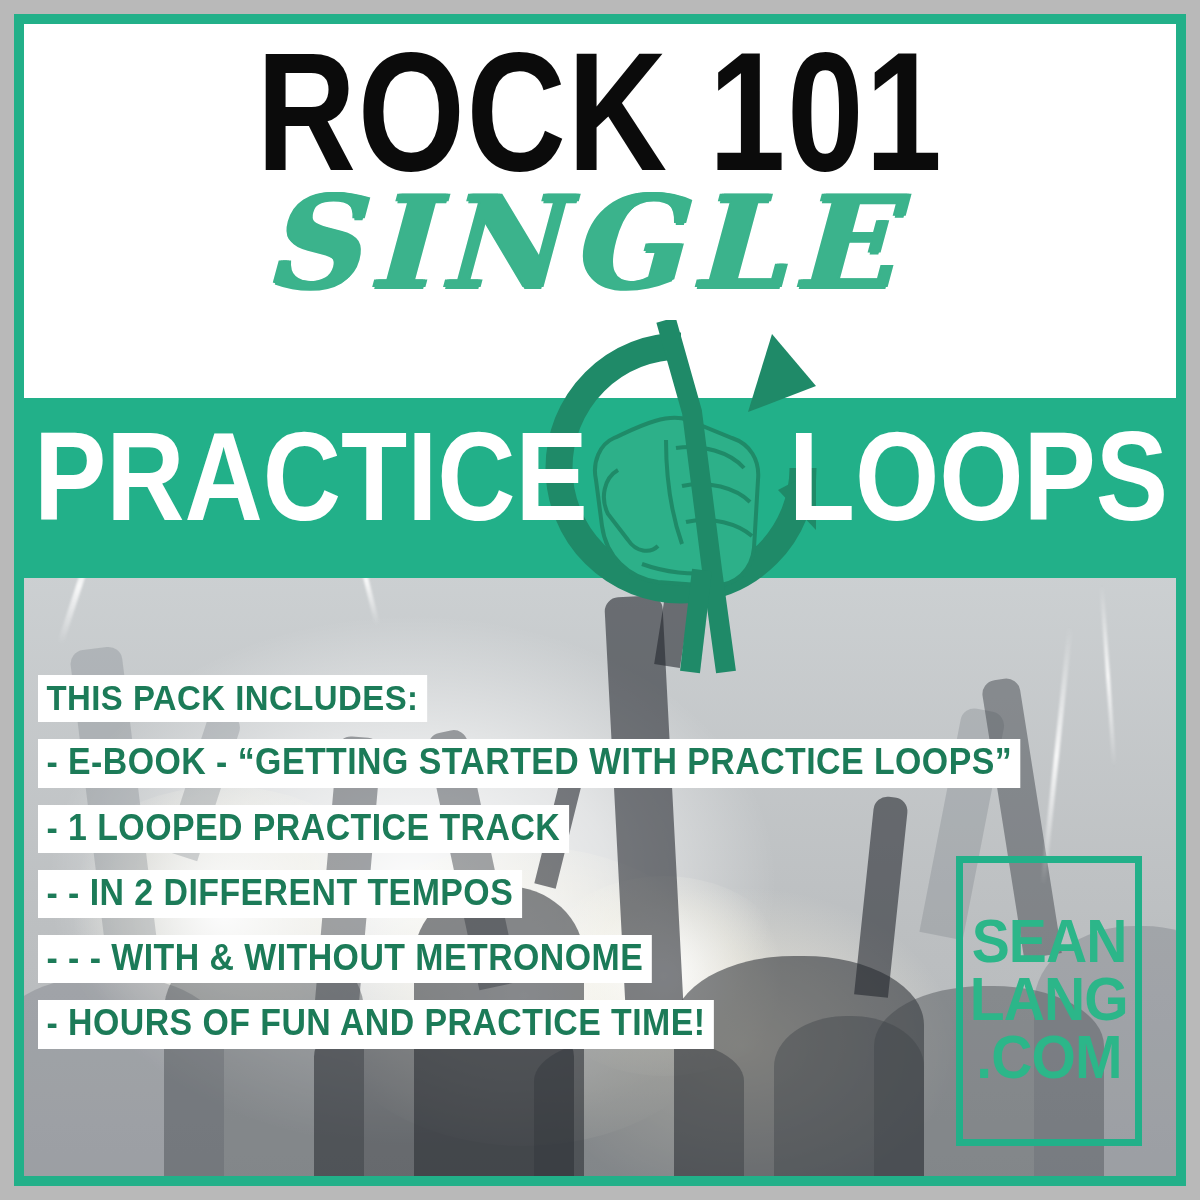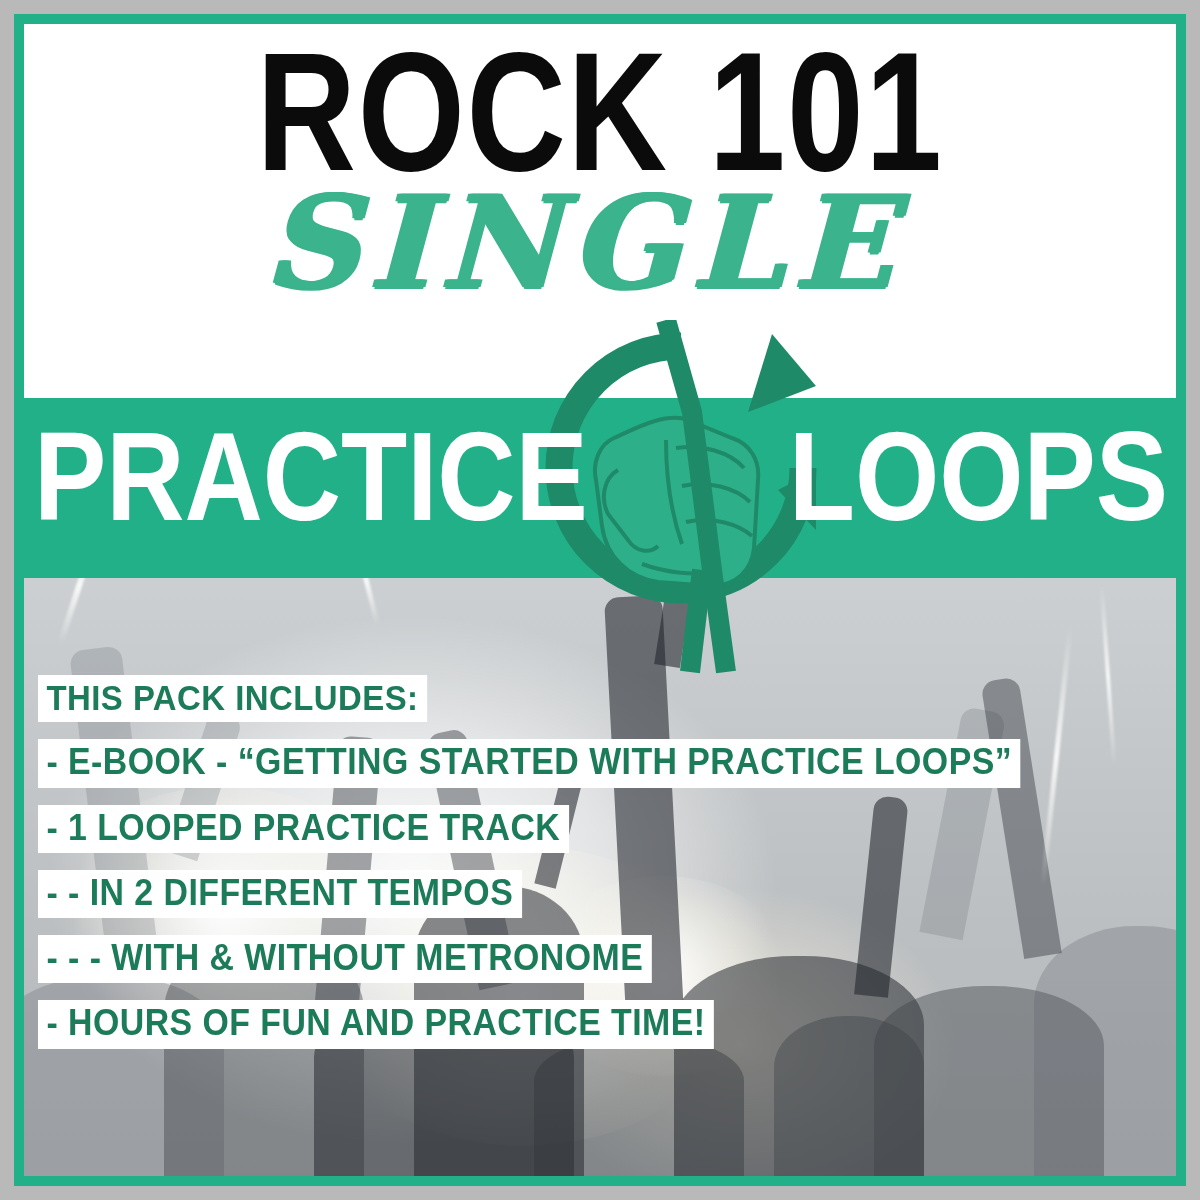--- a/index.html
+++ b/index.html
@@ -292,16 +292,21 @@
 
   <div class="includes">
     <span class="line heading">THIS PACK INCLUDES:</span>
     <span class="line">- E-BOOK - “GETTING STARTED WITH PRACTICE LOOPS”</span>
     <span class="line">- 1 LOOPED PRACTICE TRACK</span>
     <span class="line">- - IN 2 DIFFERENT TEMPOS</span>
     <span class="line">- - - WITH &amp; WITHOUT METRONOME</span>
     <span class="line">- HOURS OF FUN AND PRACTICE TIME!</span>
   </div>
 
+  <div class="logo">
+    <span>SEAN</span>
+    <span>LANG</span>
+    <span>.COM</span>
+  </div>
 
   <div class="frame"></div>
 
 </div>
 
 </body></html>

